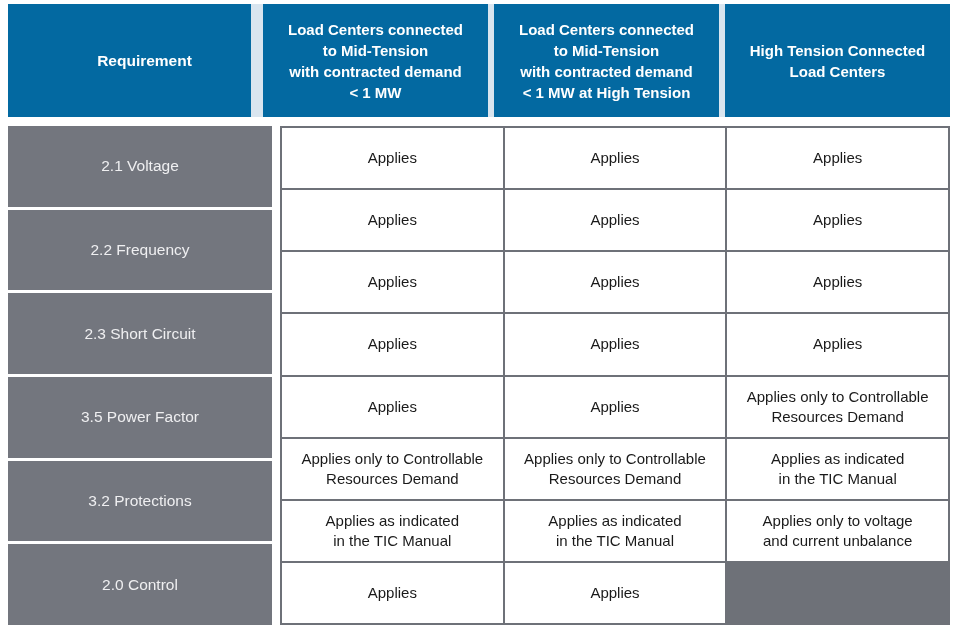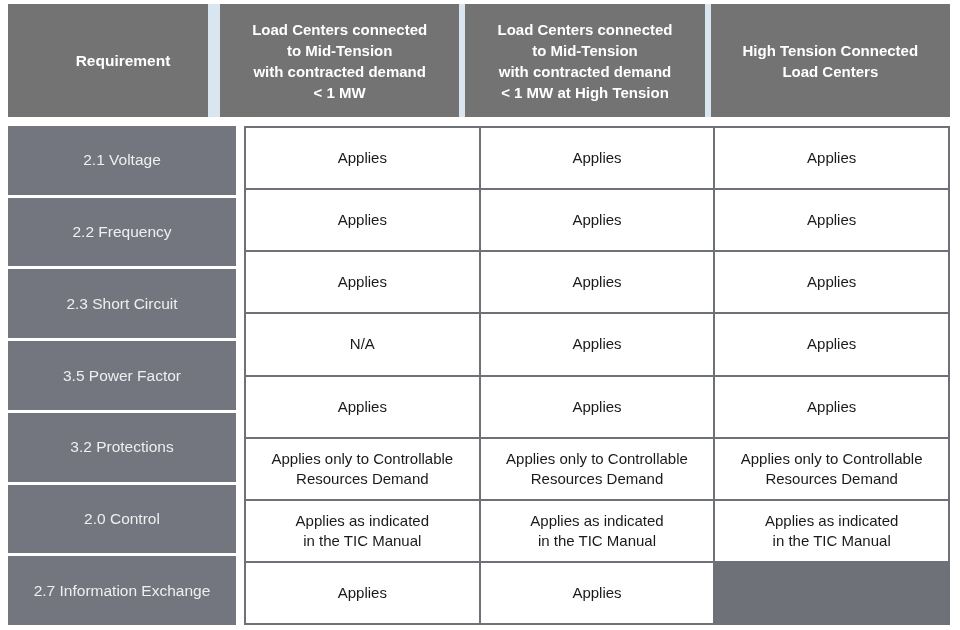--- a/index.html
+++ b/index.html
@@ -18,54 +18,54 @@
     background: #ffffff;
   }
   
   .header-row {
     display: flex;
     height: 113px;
     margin-bottom: 9px;
     background: #D9E5EF; 
   }
   .hcell {
-    background: #737373;
+    background: #0369a1;
     color: #ffffff;
     font-weight: bold;
     font-size: 15px;
     line-height: 21px;
     display: flex;
     align-items: center;
     justify-content: center;
     text-align: center;
     white-space: pre-line;
     padding: 0 6px;
     box-sizing: border-box;
   }
   .hcell-req {
-    width: 200px;
+    width: 243px;
     flex: none;
     margin-right: 12px;
     font-size: 15.5px;
     padding-left: 36px;
   }
   .hcell-data {
     flex: 1;
     margin-right: 6px;
   }
   .hcell-data:last-child { margin-right: 0; }
 
   
   .body-row {
     flex: 1;
     display: flex;
     min-height: 0;
   }
   .label-col {
-    width: 228px;
+    width: 264px;
     flex: none;
     margin-right: 8px;
     display: flex;
     flex-direction: column;
     gap: 3px;
   }
   .row-label {
     flex: 1;
     background: #73767E;
     color: #EFEFF1;
@@ -120,48 +120,48 @@
   </div>
 
   <div class="body-row">
     <div class="label-col">
         <div class="row-label">2.1 Voltage</div>
         <div class="row-label">2.2 Frequency</div>
         <div class="row-label">2.3 Short Circuit</div>
         <div class="row-label">3.5 Power Factor</div>
         <div class="row-label">3.2 Protections</div>
         <div class="row-label">2.0 Control</div>
-        <div class="row-label">2.7 Information Exchange</div>
       </div>
     <div class="data-grid">
         <div class="data-cell">Applies</div>
         <div class="data-cell">Applies</div>
         <div class="data-cell">Applies</div>
         <div class="data-cell">Applies</div>
         <div class="data-cell">Applies</div>
         <div class="data-cell">Applies</div>
         <div class="data-cell">Applies</div>
         <div class="data-cell">Applies</div>
         <div class="data-cell">Applies</div>
-        <div class="data-cell">N/A</div>
         <div class="data-cell">Applies</div>
         <div class="data-cell">Applies</div>
         <div class="data-cell">Applies</div>
         <div class="data-cell">Applies</div>
         <div class="data-cell">Applies</div>
         <div class="data-cell">Applies only to Controllable
 Resources Demand</div>
         <div class="data-cell">Applies only to Controllable
 Resources Demand</div>
         <div class="data-cell">Applies only to Controllable
 Resources Demand</div>
         <div class="data-cell">Applies as indicated
 in the TIC Manual</div>
         <div class="data-cell">Applies as indicated
 in the TIC Manual</div>
         <div class="data-cell">Applies as indicated
 in the TIC Manual</div>
+        <div class="data-cell">Applies only to voltage
+and current unbalance</div>
         <div class="data-cell">Applies</div>
         <div class="data-cell">Applies</div>
       </div>
   </div>
 
 </div>
 
 </body></html>

